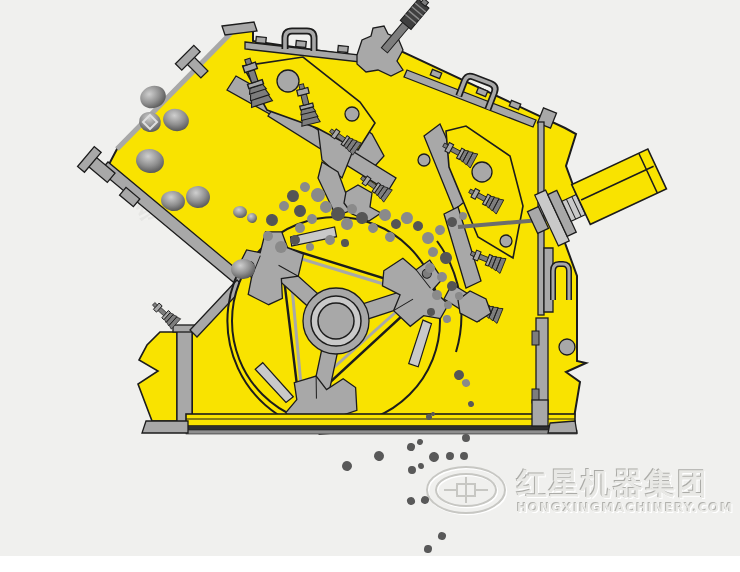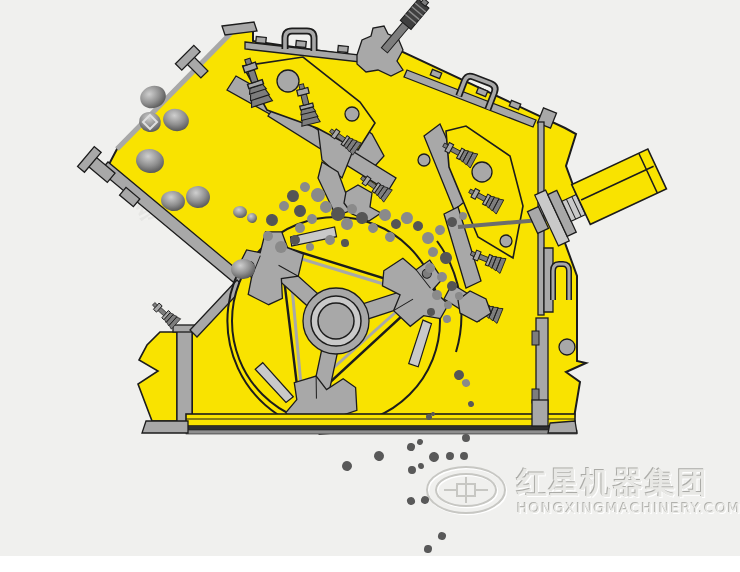--- a/index.html
+++ b/index.html
@@ -23,21 +23,21 @@
   .rk {fill:var(--rock-mid,#8a8a8a);}
   .rkd{fill:var(--rock-dark,#555);}
   .pk {fill:var(--particle,#595959);}
   .ghost{font:700 26px "DejaVu Sans",sans-serif;fill:#8a8a86;opacity:.09;}
   
   .watermark{position:absolute;left:424px;top:464px;z-index:1;display:flex;align-items:center;gap:7px;}
   .wm-logo{width:86px;height:54px;flex:0 0 auto;}
   .wm-cn{font-weight:700;font-size:30px;letter-spacing:2px;line-height:32px;white-space:nowrap;
          color:var(--watermark-ink,#e8e8e5);
          text-shadow:-1px -1px 0 rgba(125,125,120,.6),1px 1px 0 #ffffff;}
-  .wm-en{font-weight:400;font-size:14px;letter-spacing:1.4px;margin-top:1px;white-space:nowrap;
+  .wm-en{font-weight:700;font-size:12px;letter-spacing:1.4px;margin-top:1px;white-space:nowrap;
          color:var(--watermark-ink,#e8e8e5);
          text-shadow:-1px -1px 0 rgba(125,125,120,.55),1px 1px 0 #ffffff;}
 </style>
 </head>
 <body>
 
 <div class="stage">
 
   <div class="watermark">
     <svg class="wm-logo" viewBox="0 0 86 54">

